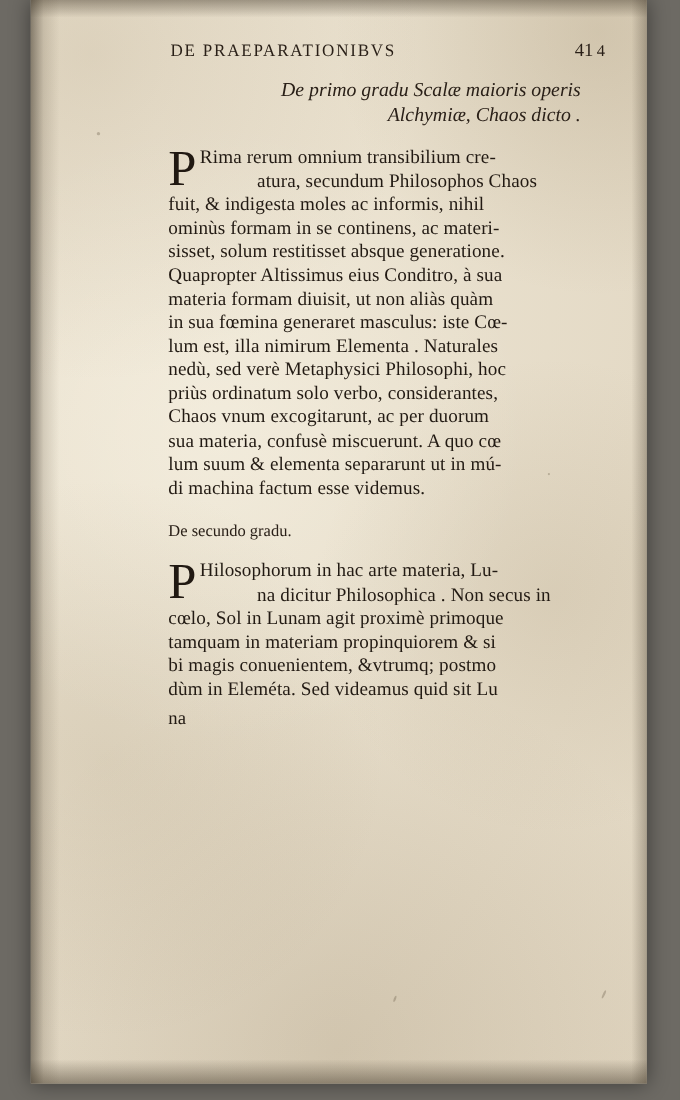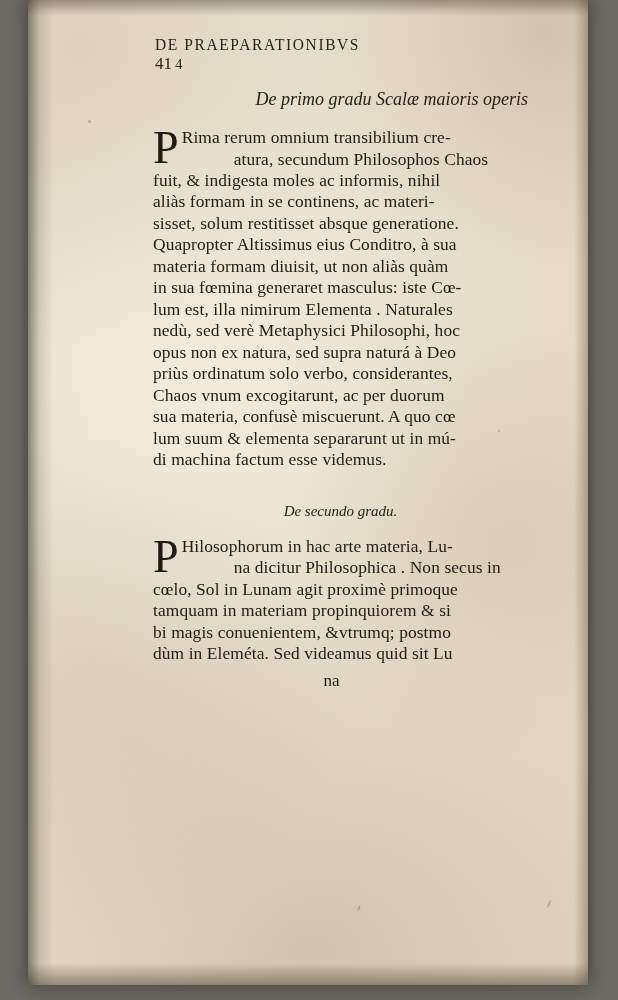--- a/index.html
+++ b/index.html
@@ -84,21 +84,20 @@
     display: flex;
     align-items: baseline;
     justify-content: space-between;
     font-size: 15.5px;
     letter-spacing: 1.6px;
     font-variant: small-caps;
     text-transform: uppercase;
     color: #2a1f16;
     margin-left: 2px;
     margin-bottom: 2px;
-    flex-direction: column;
   }
   .running-head .rh-title {
     transform: scaleY(1.02);
   }
   .running-head .rh-folio {
     font-size: 17px;
     letter-spacing: 0px;
     font-weight: normal;
     margin-right: -22px;
     white-space: nowrap;
@@ -138,30 +137,29 @@
     float: left;
     font-size: 46px;
     line-height: 0.82;
     padding: 2px 2px 0 0;
     margin-right: 1px;
     font-family: "Liberation Serif", serif;
     color: #221911;
   }
 
   .subheading {
-    text-align: center;
-    font-style: italic;
+    text-align: left;
     font-size: 15px;
-    margin-top: 32px;
+    margin-top: 21px;
     margin-bottom: 2px;
     color: #2b2017;
   }
 
   .catchword {
-    text-align: center;
+    text-align: left;
     font-size: 17px;
     margin-top: 6px;
     padding-right: 18px;
     color: #231a12;
   }
 
   
   .ink-soft { filter: saturate(0.9); }
 
   .speck {
@@ -186,35 +184,35 @@
 
   <div id="textblock" class="ink-soft">
 
     <div class="running-head">
       <span class="rh-title">DE PRAEPARATIONIBVS</span>
       <span class="rh-folio"><span>41</span><span class="folio-mark">4</span></span>
     </div>
 
     <div class="heading">
       <span class="ln">De primo gradu Scalæ maioris operis</span>
+      <span class="ln">Alchymiæ, Chaos dicto .</span>
     </div>
 
     <div class="para">
       <span class="dropcap">P</span>
       <span class="ln">Rima rerum omnium transibilium cre-</span>
       <span class="ln indent1">atura, secundum Philosophos Chaos</span>
       <span class="ln">fuit, &amp; indigesta moles ac informis, nihil</span>
-      <span class="ln">aliàs formam in se continens, ac materi-</span>
+      <span class="ln">ominùs formam in se continens, ac materi-</span>
       <span class="ln">sisset, solum restitisset absque generatione.</span>
       <span class="ln">Quapropter Altissimus eius Conditro, à sua</span>
       <span class="ln">materia formam diuisit, ut non aliàs quàm</span>
       <span class="ln">in sua fœmina generaret masculus: iste Cœ-</span>
       <span class="ln">lum est, illa nimirum Elementa . Naturales</span>
       <span class="ln">nedù, sed verè Metaphysici Philosophi, hoc</span>
-      <span class="ln">opus non ex natura, sed supra naturá à Deo</span>
       <span class="ln">priùs ordinatum solo verbo, considerantes,</span>
       <span class="ln">Chaos vnum excogitarunt, ac per duorum</span>
       <span class="ln">sua materia, confusè miscuerunt. A quo cœ</span>
       <span class="ln">lum suum &amp; elementa separarunt ut in mú-</span>
       <span class="ln">di machina factum esse videmus.</span>
     </div>
 
     <div class="subheading">De secundo gradu.</div>
 
     <div class="para">

